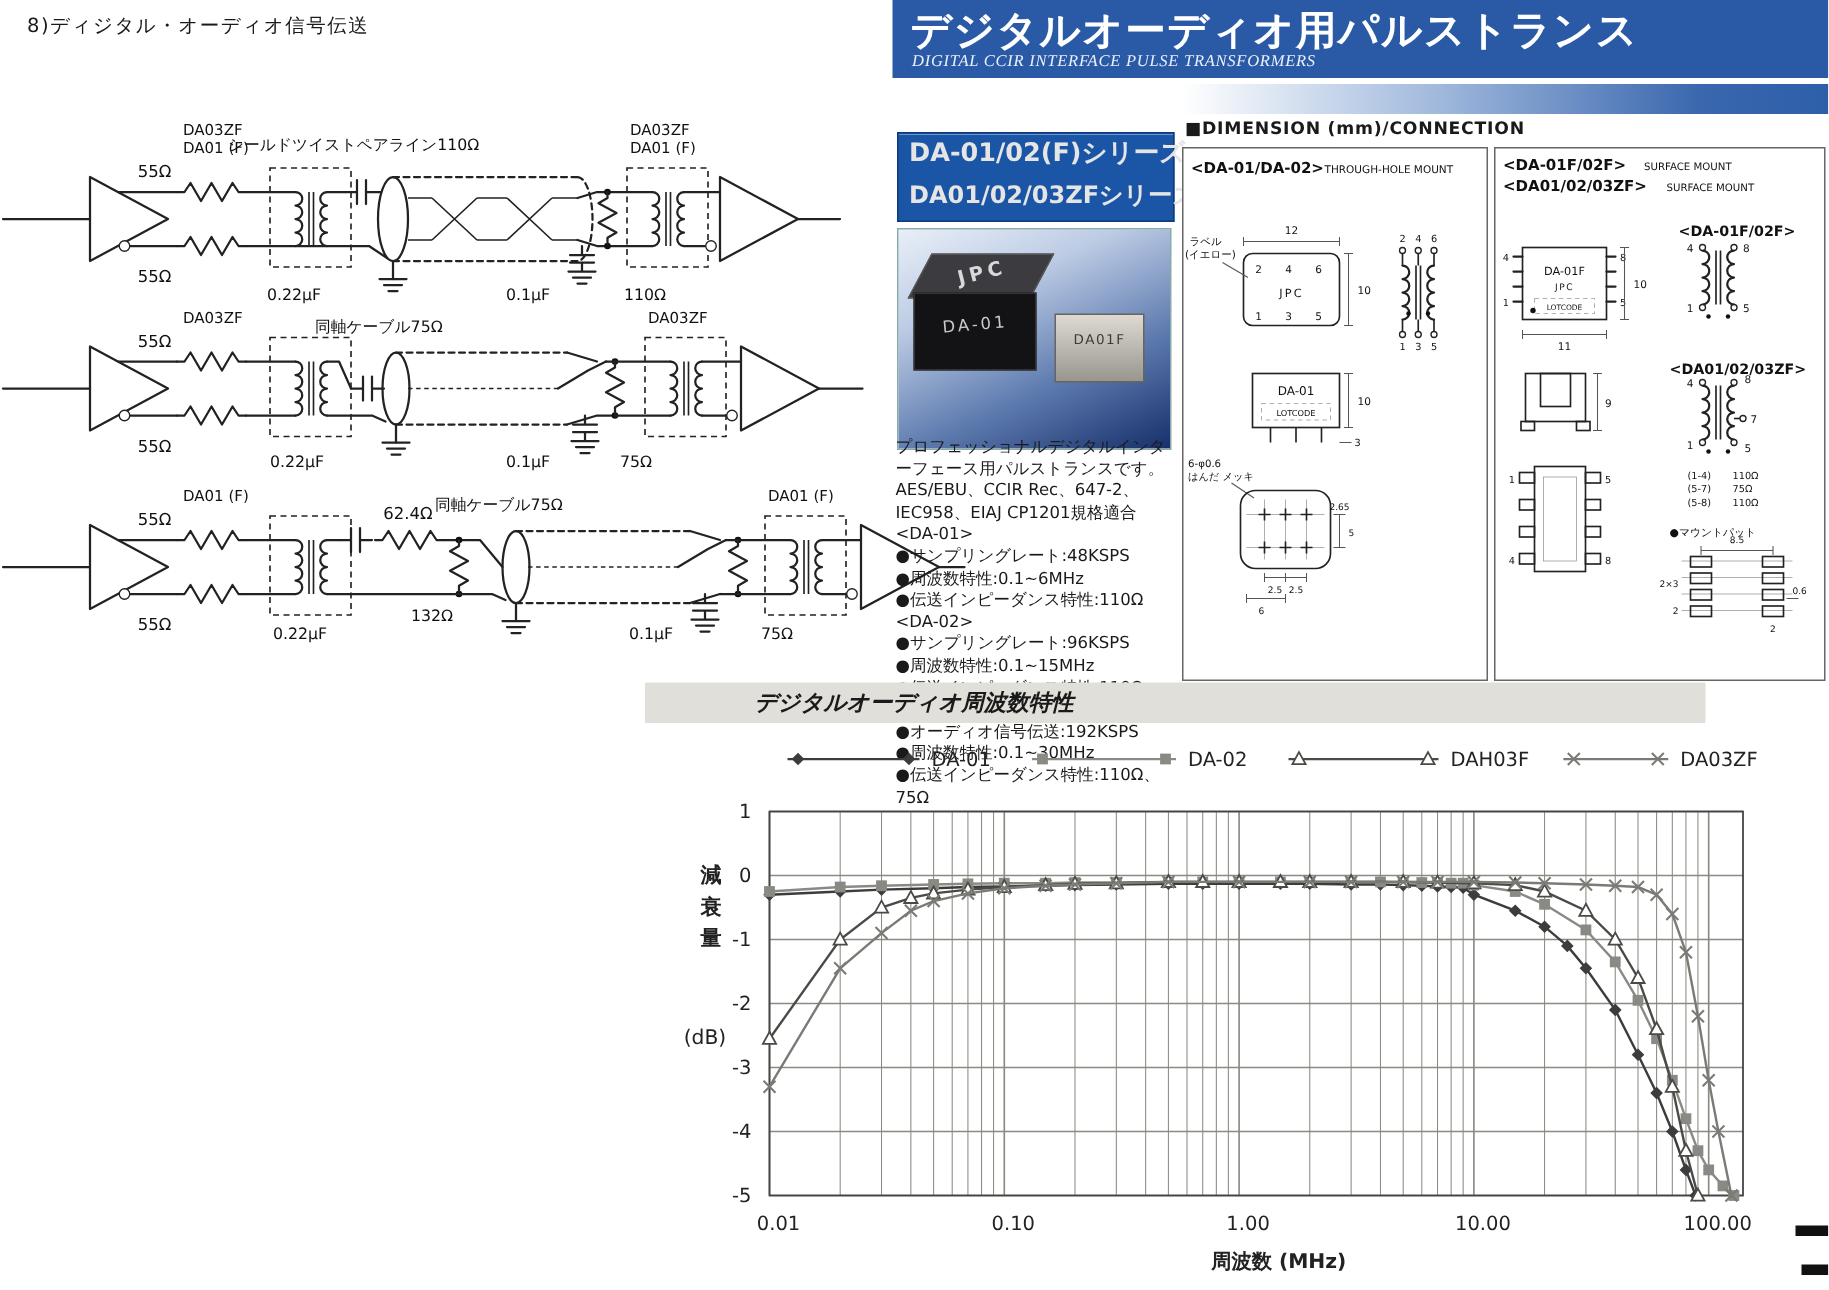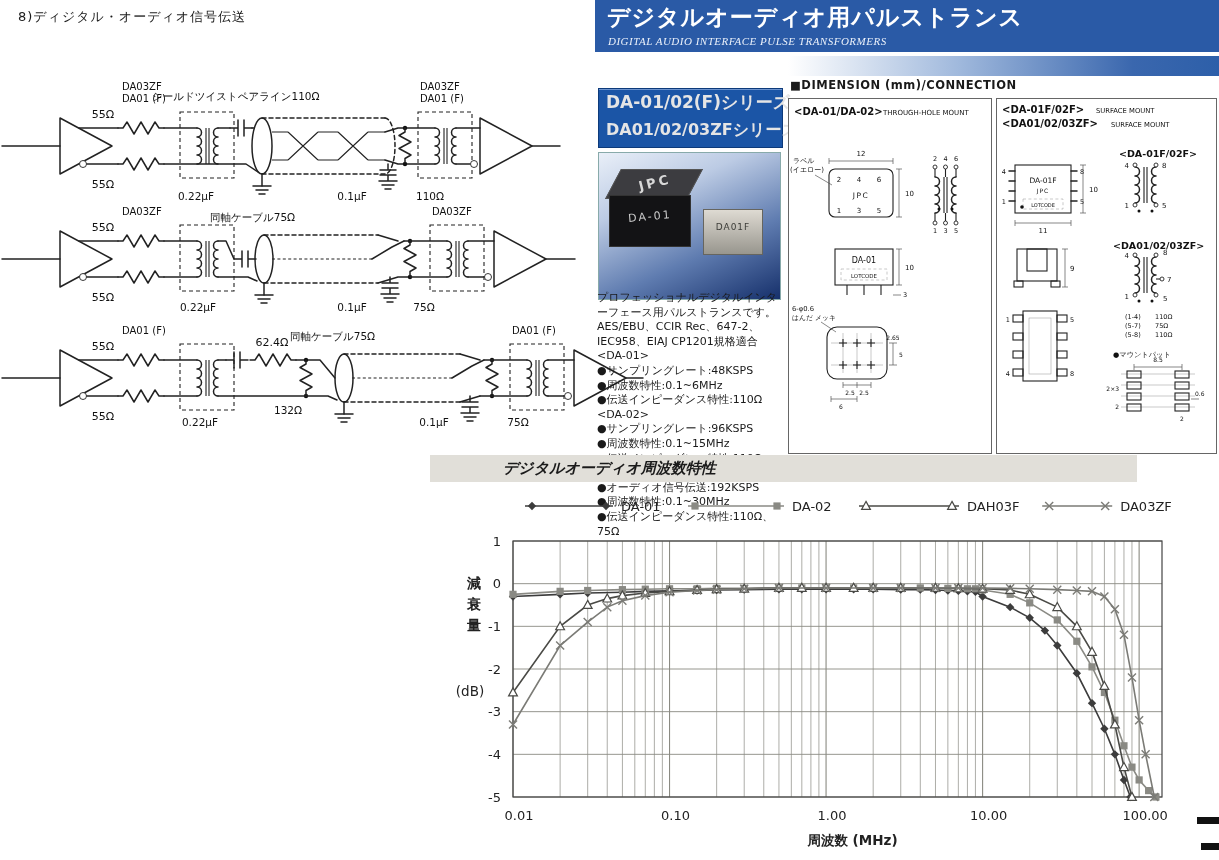--- a/index.html
+++ b/index.html
@@ -14,21 +14,21 @@
   .w2{stroke:#222;stroke-width:1.1;fill:none;}
   .thin{stroke:#555;stroke-width:0.7;fill:none;}
   .hair{stroke:#888;stroke-width:0.45;fill:none;}
   .dsh{stroke-dasharray:4,3;}
   .dsh2{stroke-dasharray:3,2.4;}
   .ct{font-family:"DejaVu Sans",sans-serif;fill:#111;}
   .dot{fill:#111;stroke:none;}
   .pinc{fill:#fff;stroke:#222;stroke-width:0.9;}
   
   #hdr{left:595px;top:0;width:624px;height:52px;background:#2a5aa6;}
-  #hdr-title{left:12px;top:2px;font-size:23px;font-weight:bold;color:#fff;letter-spacing:1px;}
+  #hdr-title{left:12px;top:2px;font-size:27px;font-weight:bold;color:#fff;letter-spacing:1px;}
   #hdr-sub{left:13px;top:35px;font-size:11px;font-style:italic;color:#eaf0fa;
            font-family:"Liberation Serif","DejaVu Serif",serif;letter-spacing:0.5px;}
   #grad-bar{left:788px;top:56px;width:431px;height:20px;
             background:linear-gradient(to right,#ffffff 0%,#9fb8dc 40%,#3a67ae 80%,#2d5fa9 100%);}
   #series-box{left:598px;top:88px;width:183px;height:58px;background:#1b55a6;
               border:1px solid #0d3a7a;box-shadow:inset 0 1px 0 #6d94cf;}
   .series-line{color:#e5e5e5;font-weight:bold;font-size:17px;line-height:27px;white-space:nowrap;
                padding-left:7px;letter-spacing:0px;}
   
   #photo{left:598px;top:152px;width:181px;height:146px;border:1px solid #8aa;
@@ -217,21 +217,21 @@
     <text x="288" y="92" class="ct" font-size="10.5" text-anchor="middle">132Ω</text>
     <text x="290" y="18" class="ct" font-size="10.5">同軸ケーブル75Ω</text>
     <text x="200" y="104" class="ct" font-size="10.5" text-anchor="middle">0.22μF</text>
     <text x="434" y="104" class="ct" font-size="10.5" text-anchor="middle">0.1μF</text>
     <text x="518" y="104" class="ct" font-size="10.5" text-anchor="middle">75Ω</text>
     <text x="512" y="12" class="ct" font-size="10">DA01 (F)</text>
   </svg>
 
   <div class="abs" id="hdr">
     <div class="abs" id="hdr-title">デジタルオーディオ用パルストランス</div>
-    <div class="abs" id="hdr-sub">DIGITAL AUDIO INTERFACE  PULSE TRANSFORMERS</div>
+    <div class="abs" id="hdr-sub">DIGITAL CCIR INTERFACE  PULSE TRANSFORMERS</div>
   </div>
   <div class="abs" id="grad-bar"></div>
 
   <div class="abs" id="series-box">
     <div class="series-line">DA-01/02(F)シリーズ</div>
     <div class="series-line" style="font-size:16px">DA01/02/03ZFシリーズ</div>
   </div>
 
   <div class="abs" id="photo">
     <div class="abs" id="comp1-top">

